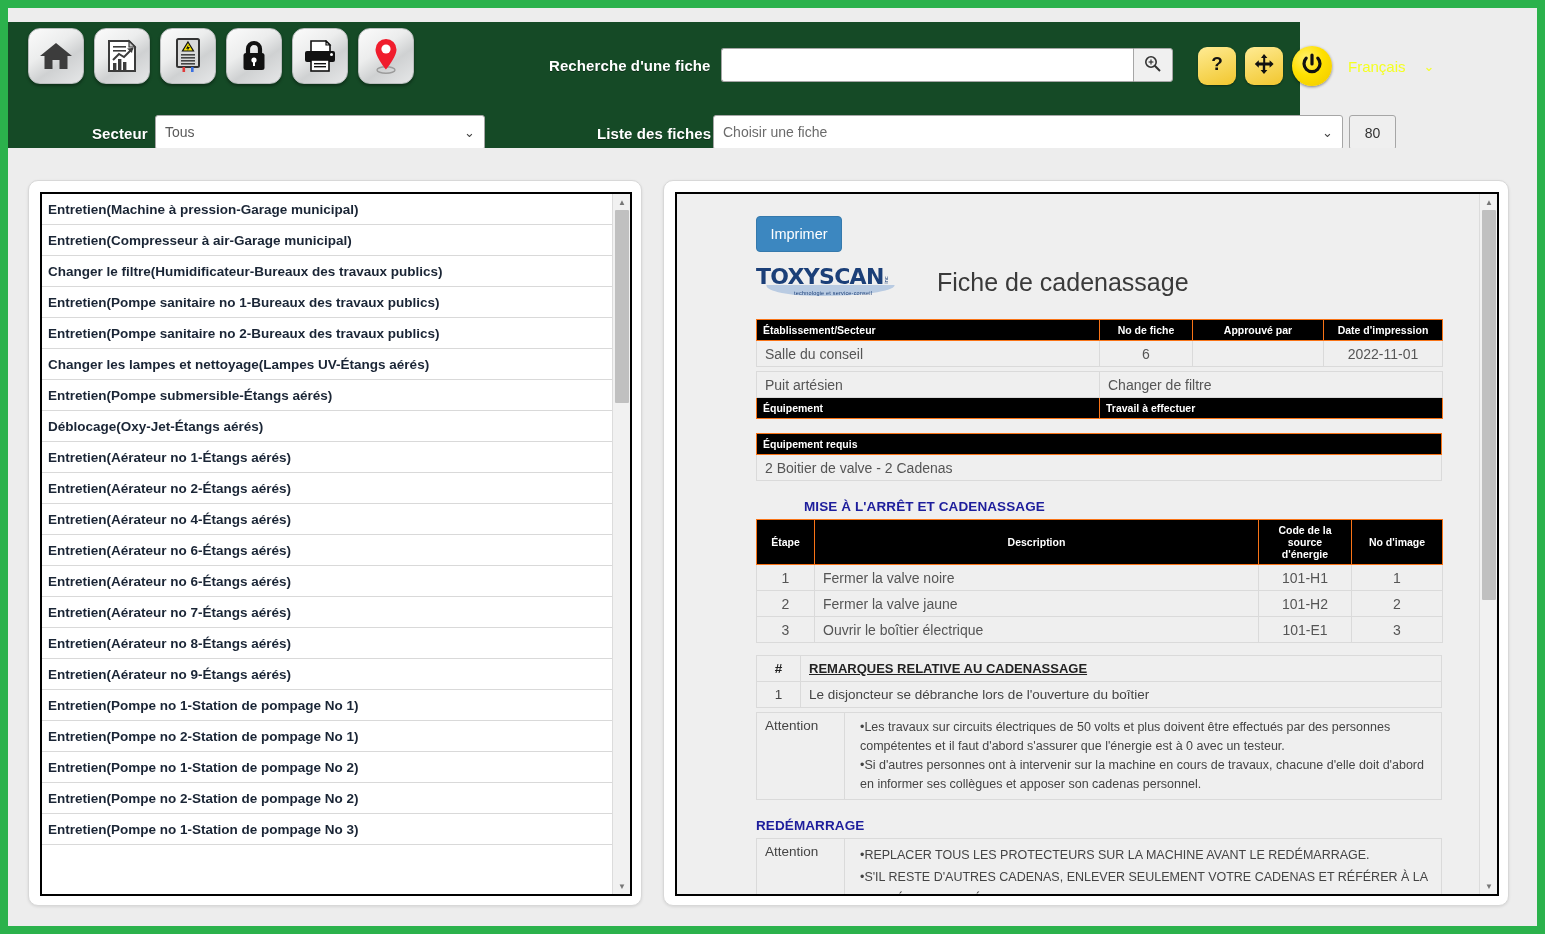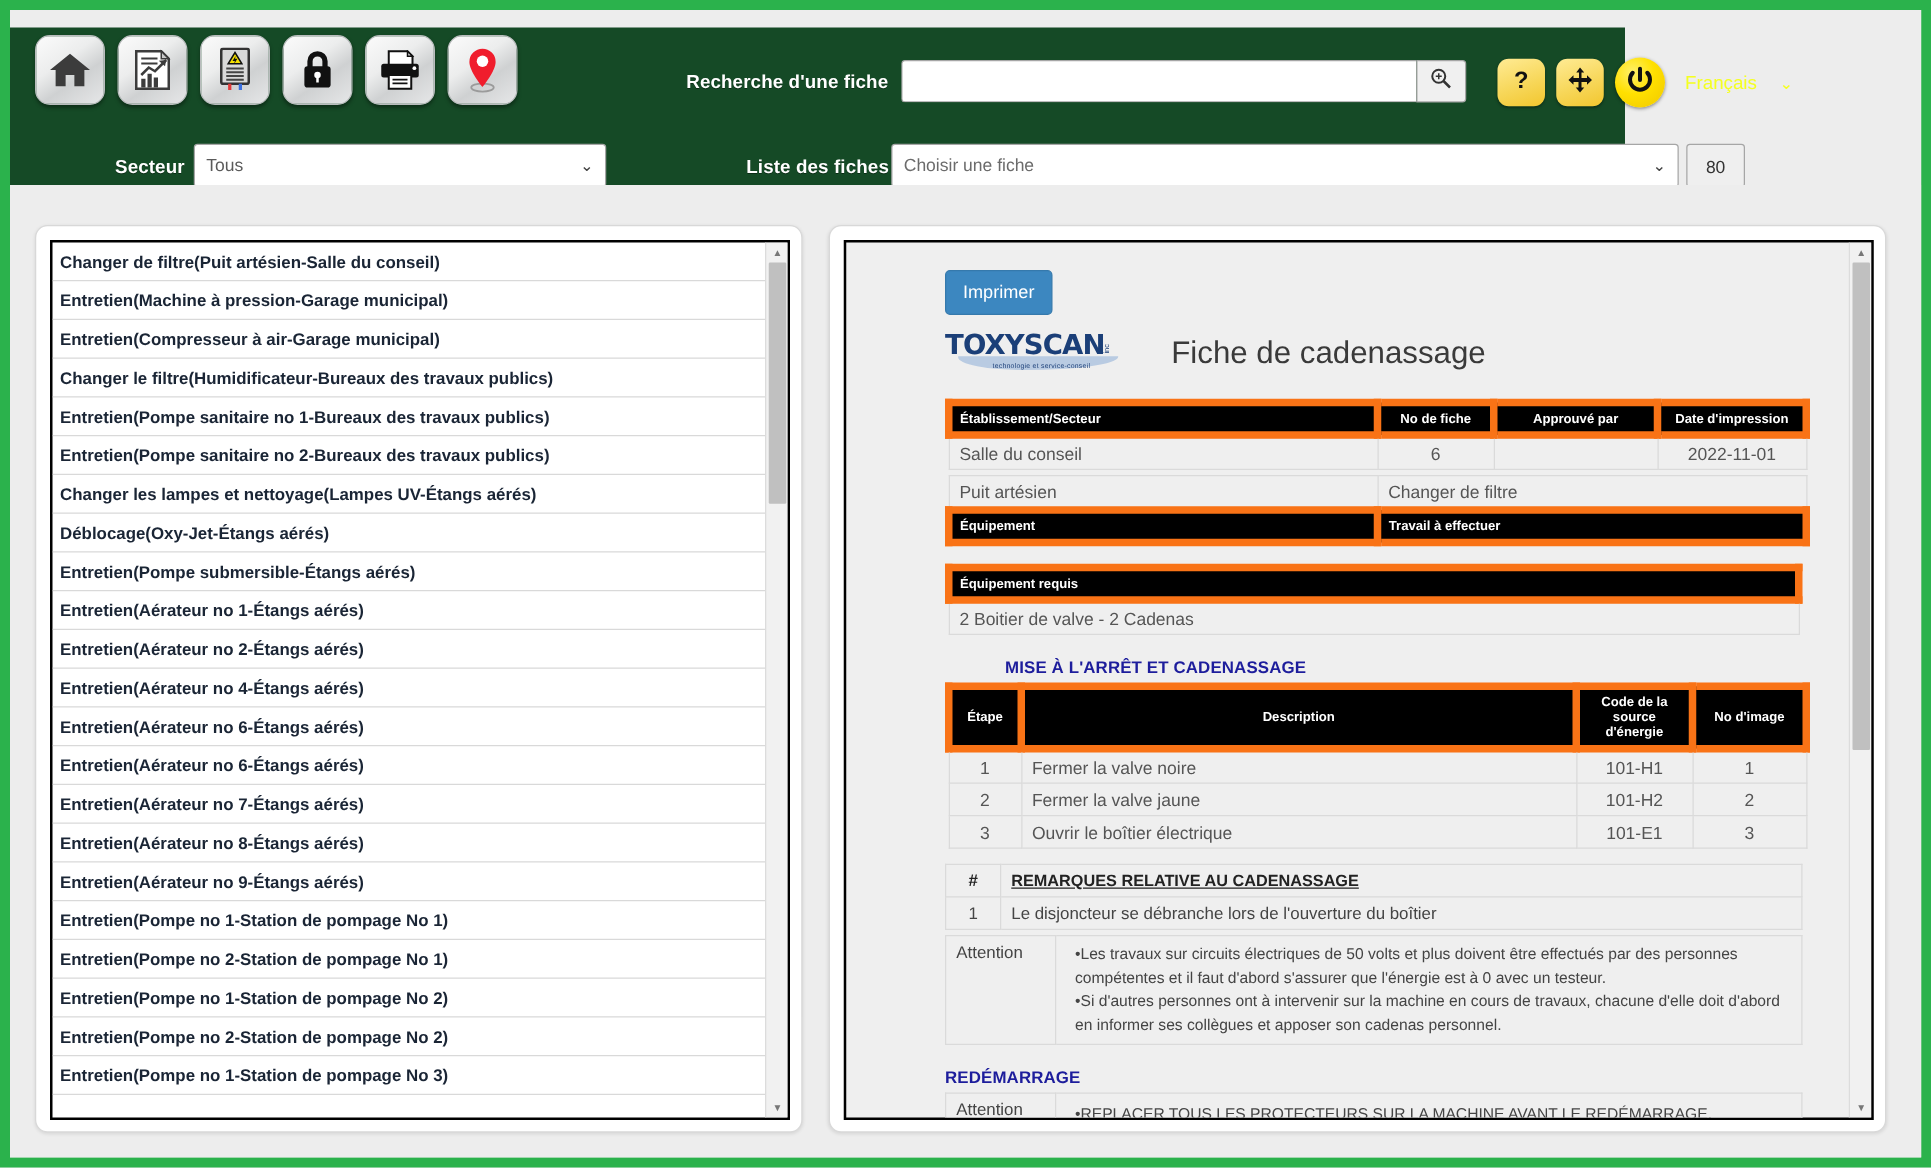--- a/index.html
+++ b/index.html
@@ -162,21 +162,21 @@
   }
   .doc-title{
     position:absolute; left:260px; top:74px; width:520px; text-align:left;
     font-size:25px; color:#3a3a3a; font-weight:normal;
   }
   table.dt{
     border-collapse:collapse; table-layout:fixed; width:686px;
   }
   .dt th{
     background:#000; color:#fff; font-size:10.5px; font-weight:bold;
-    padding:4px 6px; border:6px solid #f97316; text-align:center;
+    padding:4px 6px; border:1px solid #f97316; text-align:center;
   }
   .dt th.l{ text-align:left; }
   .dt td{
     background:#efefef; color:#555; font-size:14px; padding:4px 8px;
     border:1px solid #dadada; height:26px;
   }
   .dt td.c{ text-align:center; }
   .sec-head{
     font-size:13.5px; font-weight:bold; color:#1d1d9c; letter-spacing:.1px;
   }
@@ -342,29 +342,28 @@
     </div>
 
     <div class="count-box">80</div>
   </div>
 
   <div class="content">
 
     <div class="card card-left">
       <div class="list-box">
         <div class="list-scroll" id="fiche-list">
-            <div class="list-item">Changer de filtre(Puit artésien-Salle du conseil)</div>
             <div class="list-item">Entretien(Machine à pression-Garage municipal)</div>
             <div class="list-item">Entretien(Compresseur à air-Garage municipal)</div>
             <div class="list-item">Changer le filtre(Humidificateur-Bureaux des travaux publics)</div>
             <div class="list-item">Entretien(Pompe sanitaire no 1-Bureaux des travaux publics)</div>
             <div class="list-item">Entretien(Pompe sanitaire no 2-Bureaux des travaux publics)</div>
             <div class="list-item">Changer les lampes et nettoyage(Lampes UV-Étangs aérés)</div>
+            <div class="list-item">Entretien(Pompe submersible-Étangs aérés)</div>
             <div class="list-item">Déblocage(Oxy-Jet-Étangs aérés)</div>
-            <div class="list-item">Entretien(Pompe submersible-Étangs aérés)</div>
             <div class="list-item">Entretien(Aérateur no 1-Étangs aérés)</div>
             <div class="list-item">Entretien(Aérateur no 2-Étangs aérés)</div>
             <div class="list-item">Entretien(Aérateur no 4-Étangs aérés)</div>
             <div class="list-item">Entretien(Aérateur no 6-Étangs aérés)</div>
             <div class="list-item">Entretien(Aérateur no 6-Étangs aérés)</div>
             <div class="list-item">Entretien(Aérateur no 7-Étangs aérés)</div>
             <div class="list-item">Entretien(Aérateur no 8-Étangs aérés)</div>
             <div class="list-item">Entretien(Aérateur no 9-Étangs aérés)</div>
             <div class="list-item">Entretien(Pompe no 1-Station de pompage No 1)</div>
             <div class="list-item">Entretien(Pompe no 2-Station de pompage No 1)</div>

